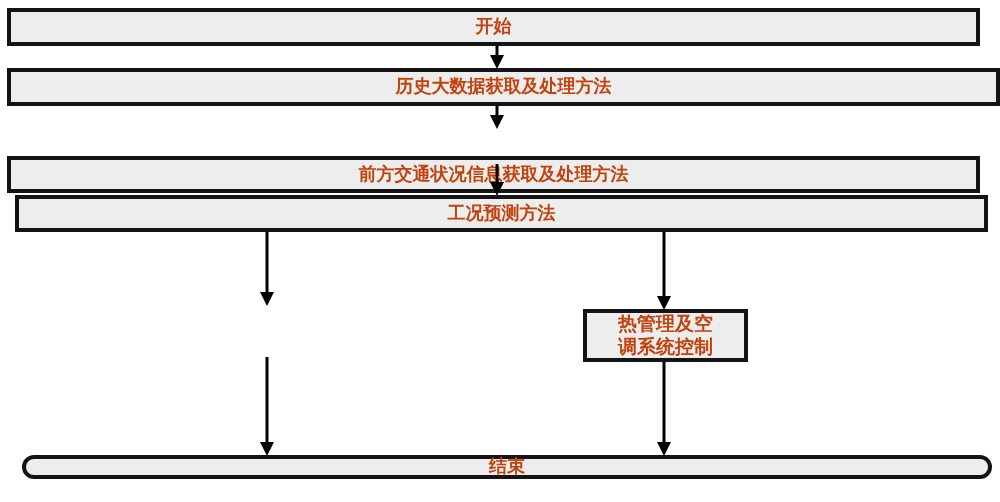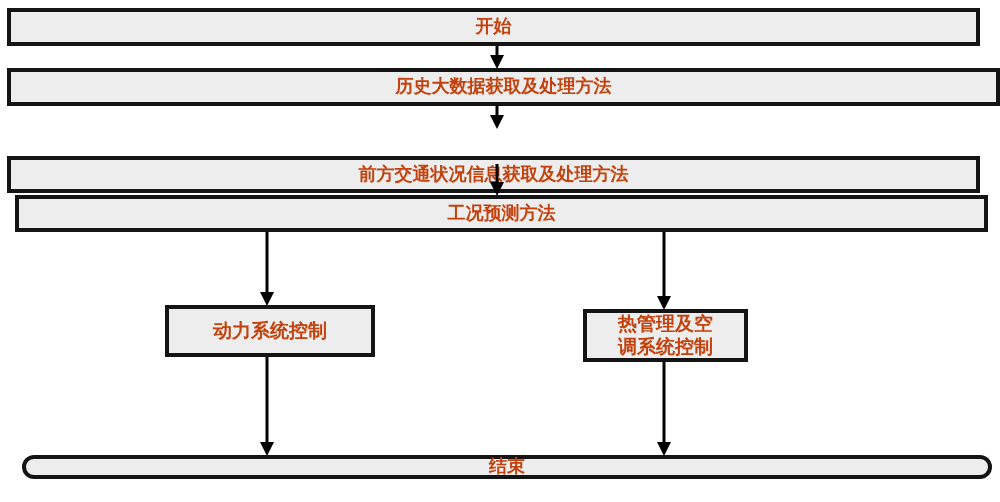--- a/index.html
+++ b/index.html
@@ -107,23 +107,20 @@
   <div class="arrow" id="arrow-4">
     <div class="stem"></div>
     <div class="head"></div>
   </div>
 
   <div class="arrow" id="arrow-5">
     <div class="stem"></div>
     <div class="head"></div>
   </div>
 
-  <div class="node" id="node-branch-left">
-    <span>动力系统控制</span>
-  </div>
 
   <div class="node" id="node-branch-right">
     <span>热管理及空调系统控制</span>
   </div>
 
   <div class="arrow" id="arrow-6">
     <div class="stem"></div>
     <div class="head"></div>
   </div>
 

